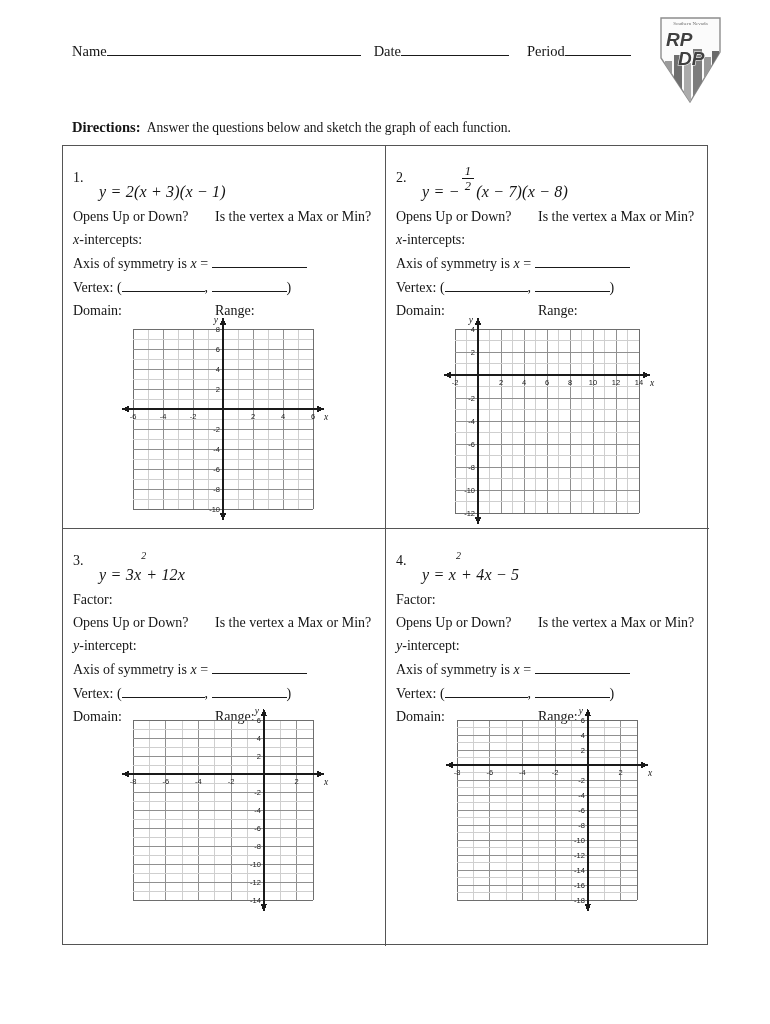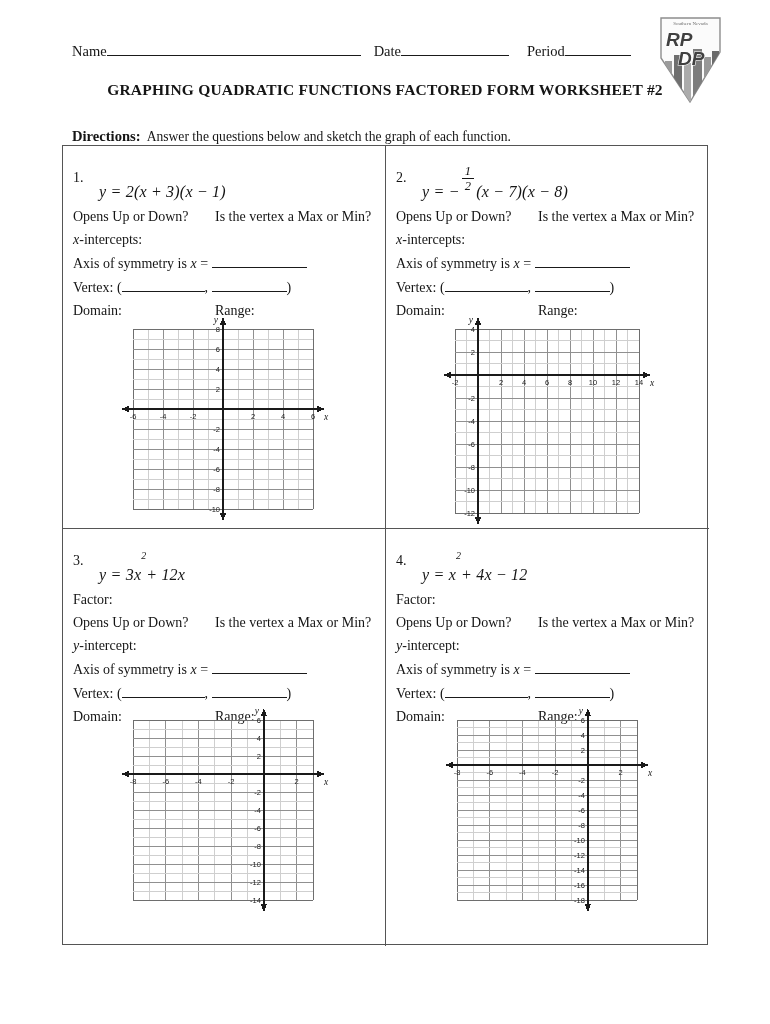--- a/index.html
+++ b/index.html
@@ -6,21 +6,21 @@
   .page{position:relative;width:770px;height:1024px;background:#ffffff;
         font-family:"Liberation Serif",serif;color:#151515;overflow:hidden;}
 
   
   .toprow{position:absolute;left:72px;top:42px;width:600px;font-size:14.5px;white-space:nowrap;}
   .blank{display:inline-block;border-bottom:1.2px solid #1a1a1a;height:13px;vertical-align:baseline;}
   .b-name{width:254px;}  .b-date{width:108px;margin-right:2px;} .b-period{width:66px;}
   .lab-date{margin-left:13px;} .lab-period{margin-left:16px;}
   .title{position:absolute;top:81px;left:0;width:770px;text-align:center;
          font-weight:bold;font-size:15.5px;letter-spacing:.2px;}
-  .directions{position:absolute;top:128px;left:72px;font-size:13.6px;}
+  .directions{position:absolute;top:119px;left:72px;font-size:13.6px;}
   .directions b{font-size:14.6px;margin-right:6px;}
   .logo{position:absolute;left:659px;top:15px;}
   .logo-banner{font-size:5px;fill:#6e6e6e;}
   .logo-letter{font-family:"Liberation Sans",sans-serif;font-weight:bold;font-style:italic;
                font-size:19px;fill:#404040;stroke:#ffffff;stroke-width:1.1px;paint-order:stroke;}
 
   
   .sheet{position:absolute;left:62px;top:145px;width:646px;height:800px;
          border:1.2px solid #555;display:grid;
          grid-template-columns:323px 323px;grid-template-rows:383px 417px;box-sizing:border-box;}
@@ -47,21 +47,20 @@
 </style>
 </head>
 <body>
 
 <div class="page">
 
   <div class="toprow">
     <span>Name</span><span class="blank b-name"></span><span class="lab-date">Date</span><span class="blank b-date"></span><span class="lab-period">Period</span><span class="blank b-period"></span>
   </div>
 
-  <div class="title">GRAPHING QUADRATIC FUNCTIONS FACTORED FORM WORKSHEET #2</div>
 
   <div class="directions">
     <b>Directions:</b><span>Answer the questions below and sketch the graph of each function.</span>
   </div>
 
   <svg class="logo" width="64" height="90" viewBox="0 0 64 90">
     <defs>
         <clipPath id="nvclip">
           <polygon points="2,3 61,3 61,37 31,87 2,43"></polygon>
         </clipPath>
@@ -338,21 +337,21 @@
             <text x="139.9090909090909" y="10" font-size="9.5" font-style="italic" font-family="'Liberation Serif',serif" fill="#222222" text-anchor="end">y</text>
           </svg></div>
     </div>
 
     <div class="cell c-right c-bottom">
       <div class="ptext r2">
         <div class="fline">
           <span class="pnum">4.</span>
           <span class="math">y = x</span>
             <sup class="msup">2</sup>
-            <span class="math"> + 4x − 12</span>
+            <span class="math"> + 4x − 5</span>
         </div>
         <div class="pline">
           <span>Factor:</span>
         </div>
         <div class="pline two">
           <span class="colL">Opens Up or Down?</span>
           <span>Is the vertex a Max or Min?</span>
         </div>
         <div class="pline">
           <span class="ivar">y</span><span>-intercept:</span>

